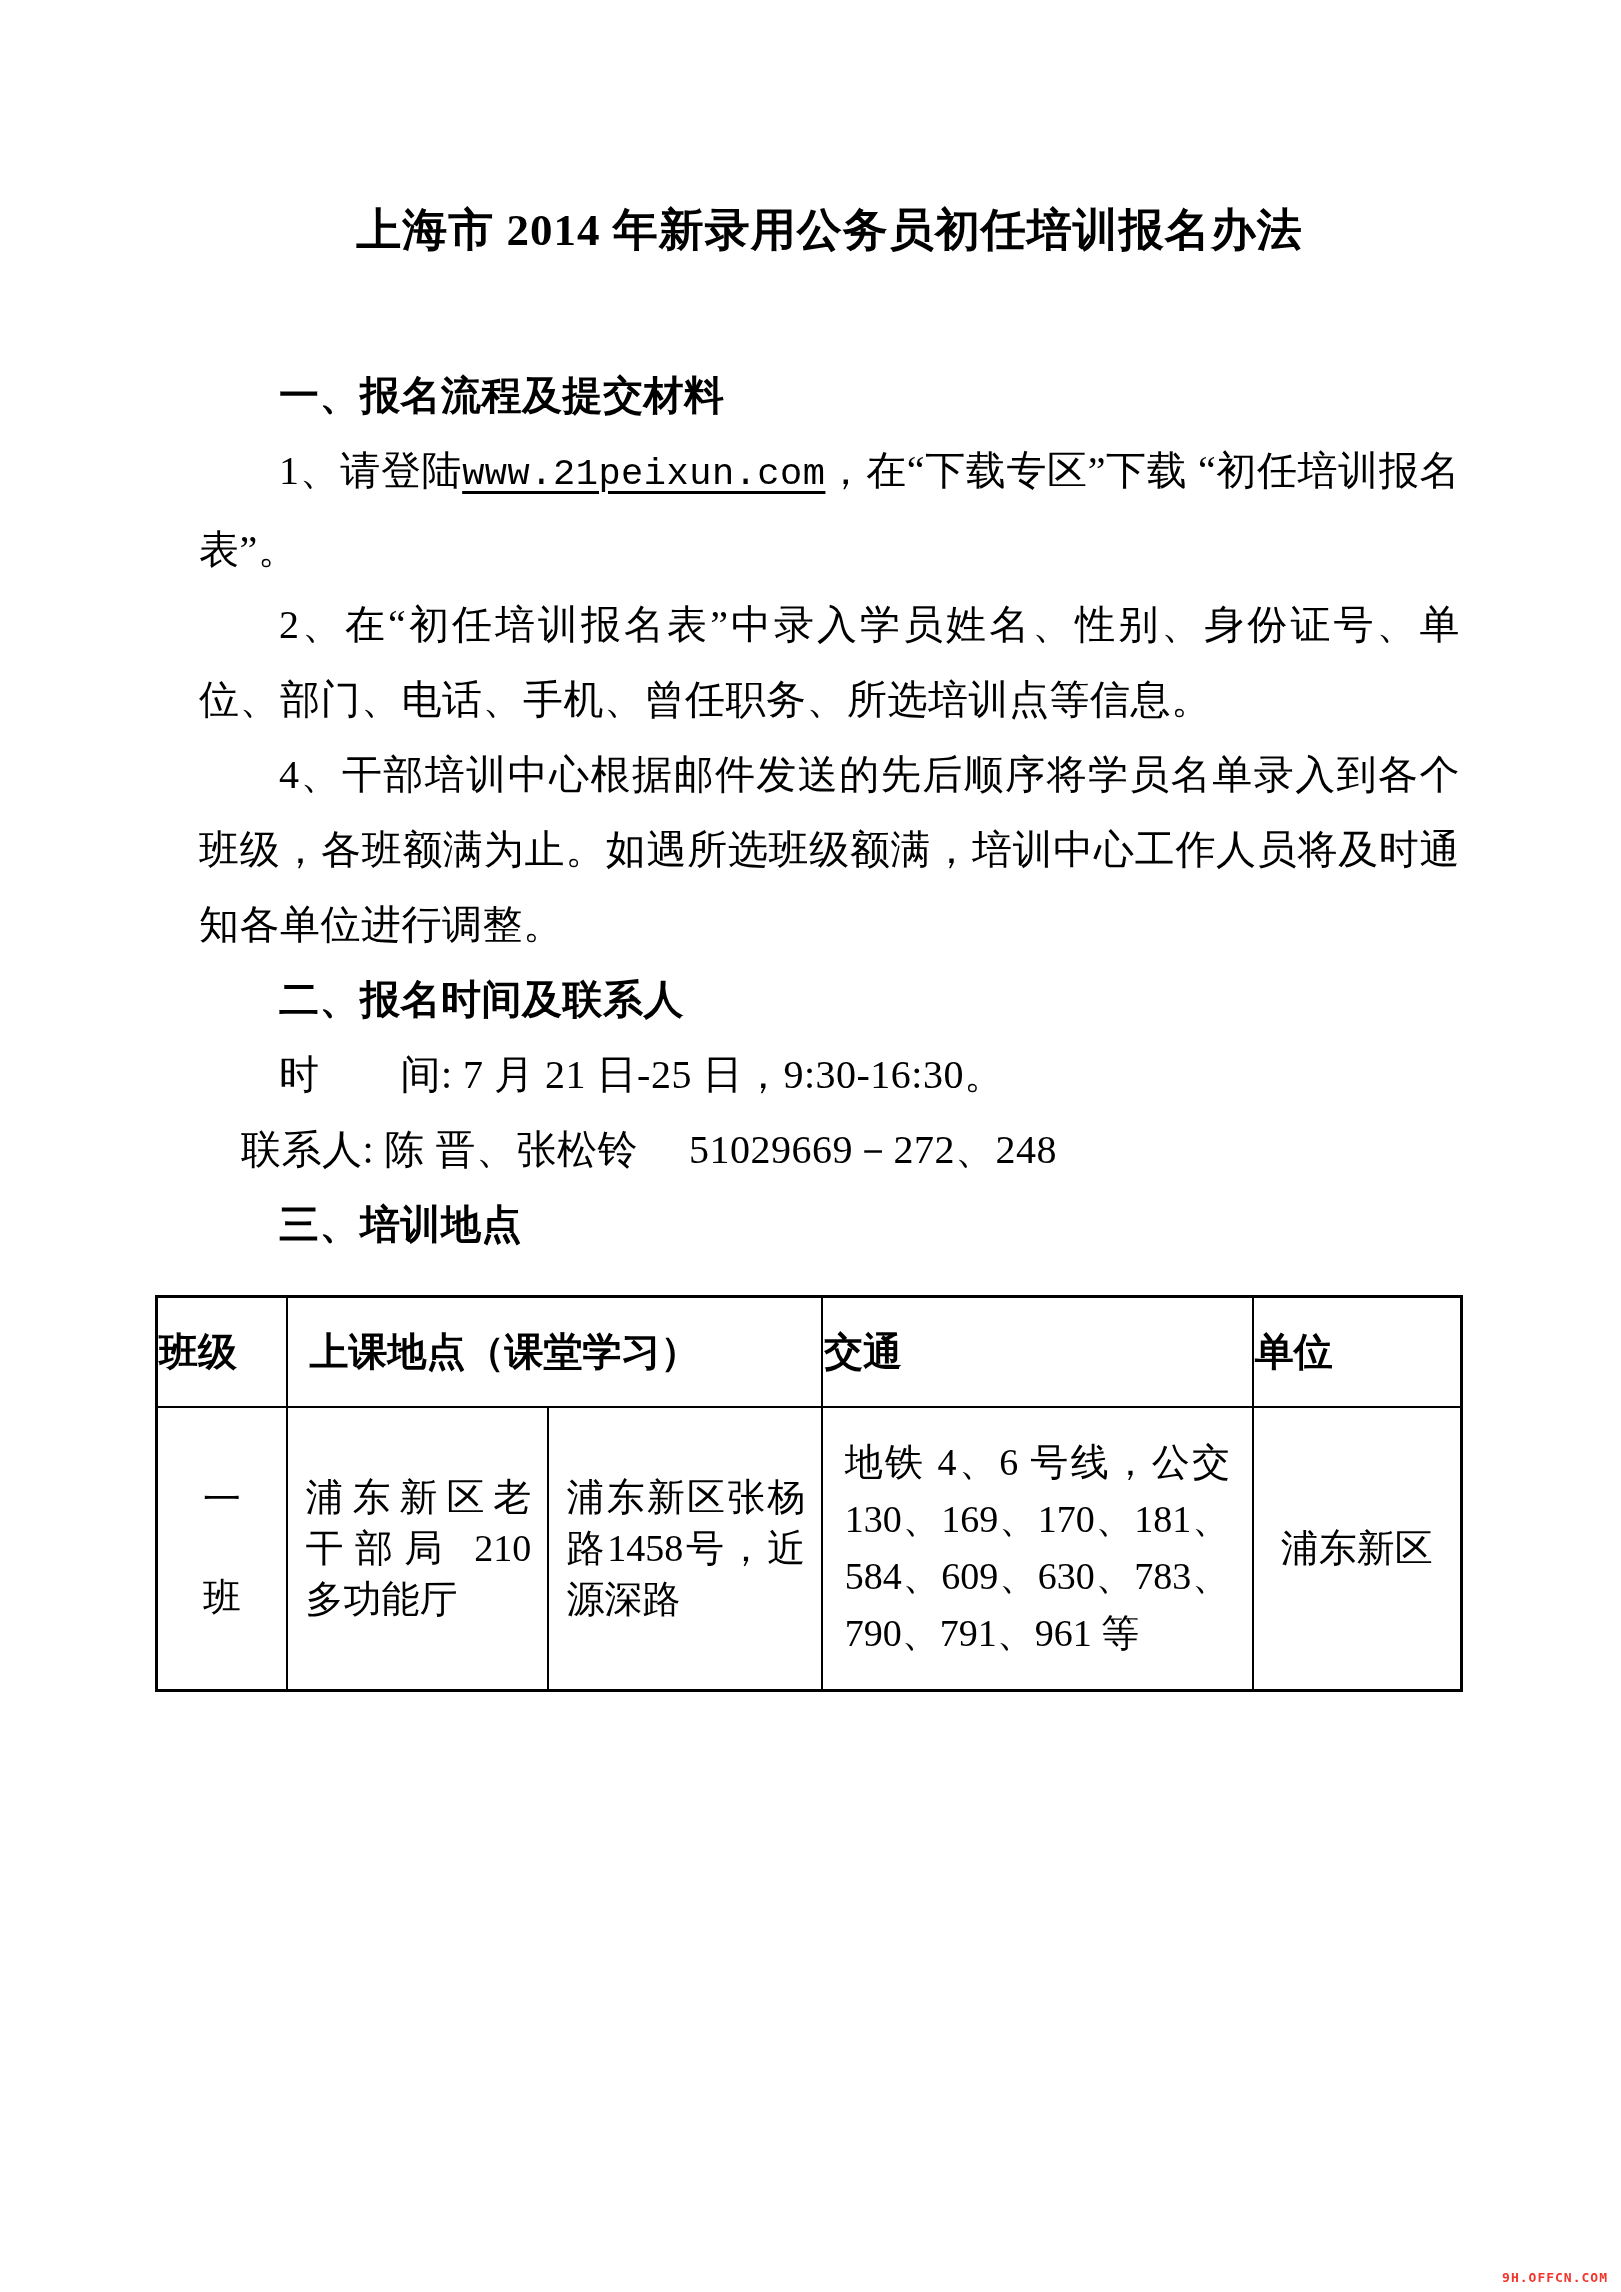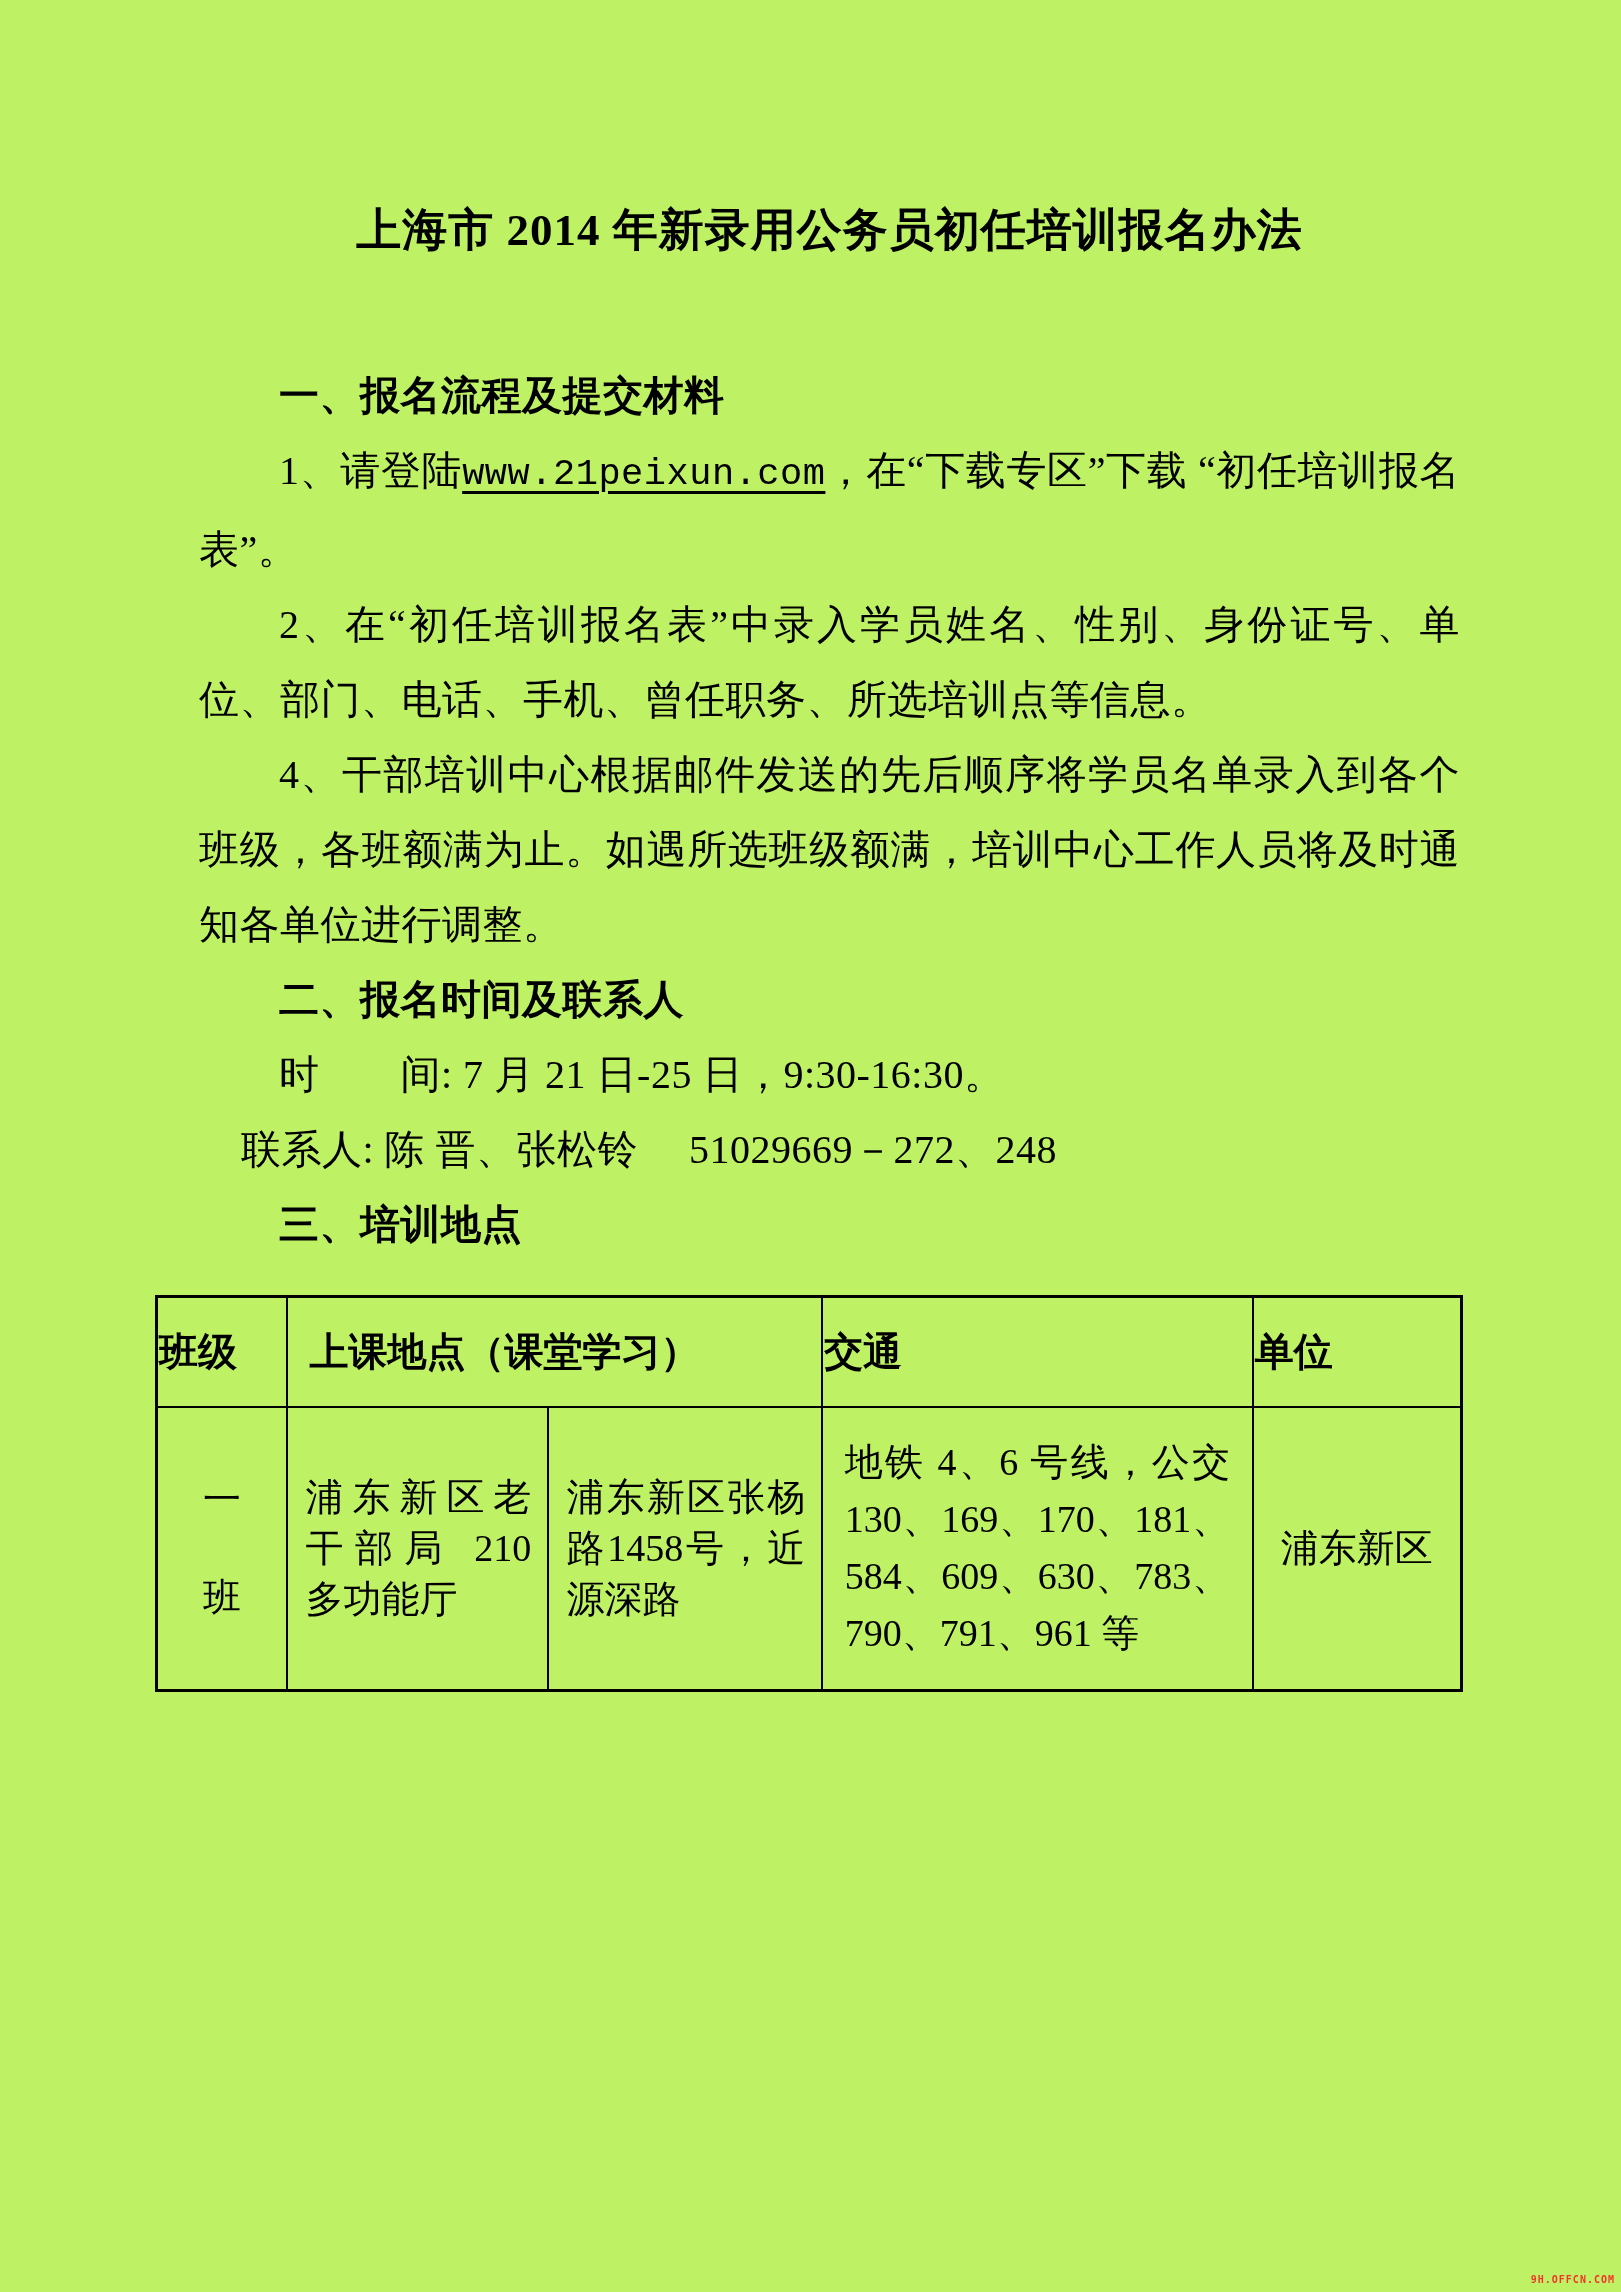--- a/index.html
+++ b/index.html
@@ -2,21 +2,21 @@
 <html><head>
 <meta charset="utf-8">
 <style>
   * { box-sizing: border-box; }
   html, body { margin: 0; padding: 0; background: #888; }
   .page {
     position: relative;
     width: 1621px;
     height: 2293px;
     margin: 0 auto;
-    background: #bef264;
+    background: #ffffff;
     color: #000;
     font-family: "Liberation Serif", "DejaVu Serif", serif;
     overflow: hidden;
   }
   .content {
     padding: 201px 161px 0 199px;
   }
   .doc-title {
     font-size: 45px;
     line-height: 59px;
@@ -82,26 +82,26 @@
   }
   td.cell-transport {
     padding: 9.8px 21.6px;
     line-height: 57px;
     text-align: justify;
     text-justify: inter-character;
   }
   td.cell-unit { text-align: center; }
   .watermark {
     position: absolute;
-    right: 6px;
+    right: 13px;
     bottom: 7.8px;
     color: #f2342b;
     font-family: "DejaVu Sans Mono", "Liberation Mono", monospace;
     font-weight: bold;
-    font-size: 10px;
+    font-size: 13px;
     letter-spacing: 1px;
   }
 </style>
 </head>
 <body>
 
 <div class="page">
   <div class="content">
 
     <div class="doc-title">上海市 2014 年新录用公务员初任培训报名办法</div>

